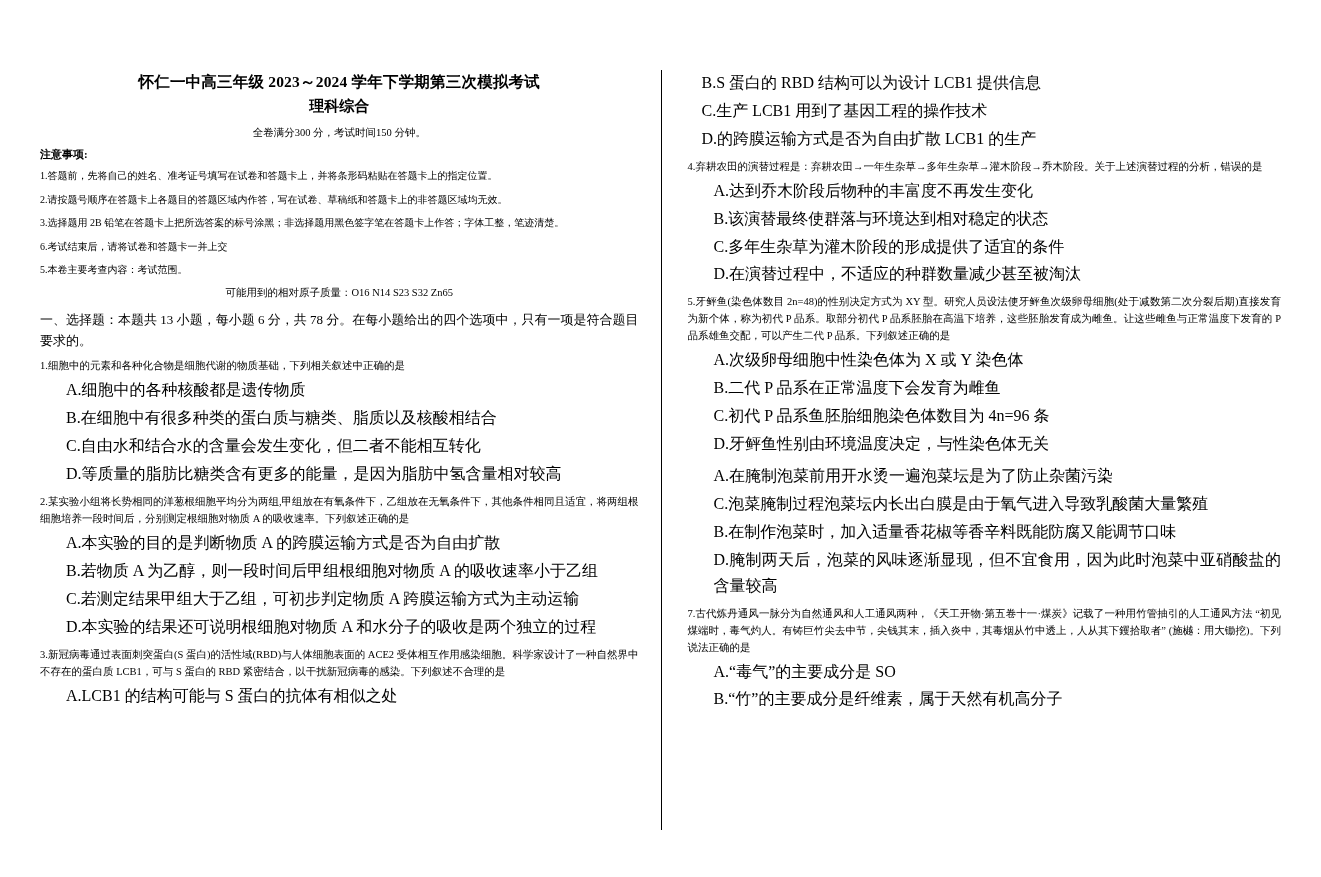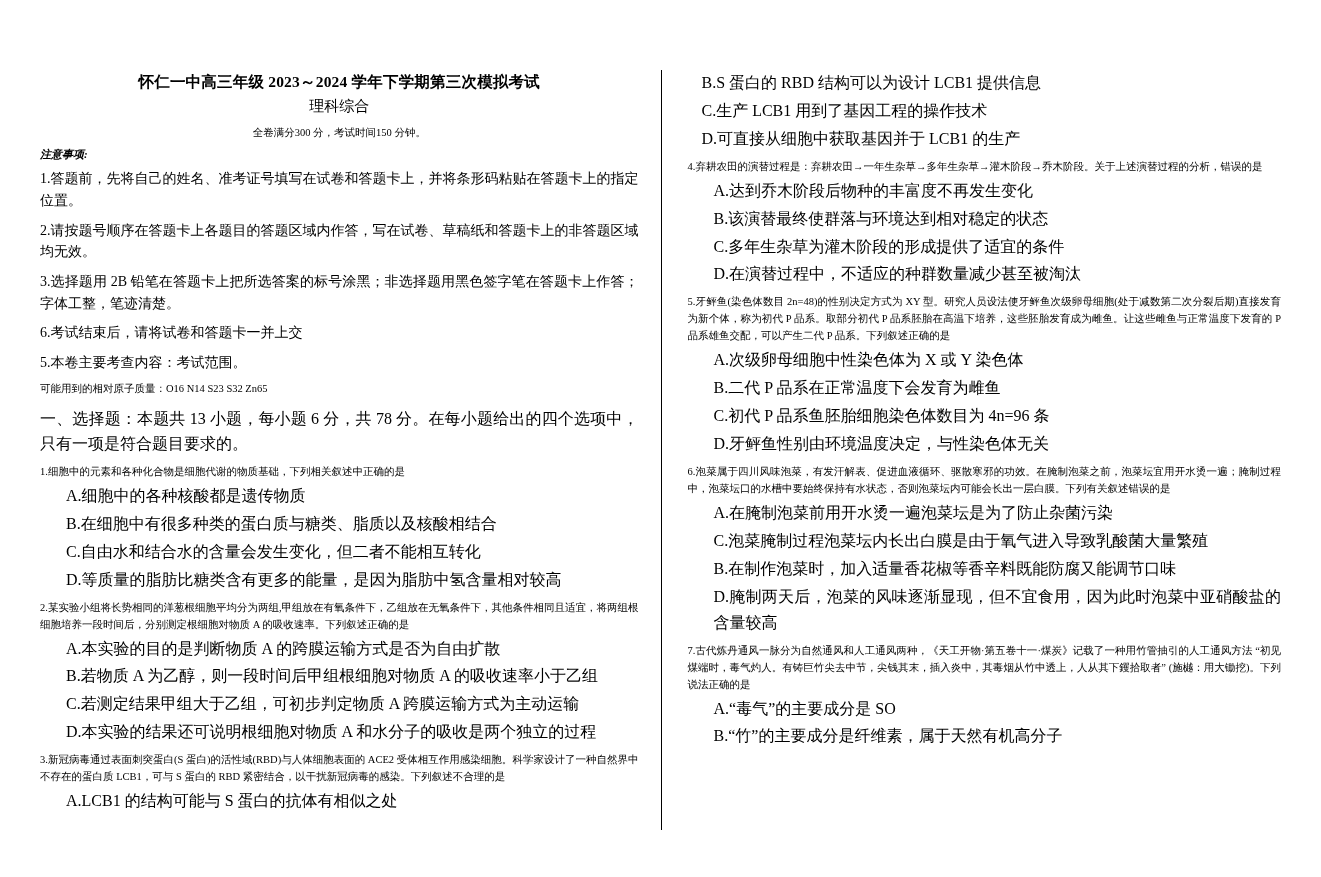--- a/index.html
+++ b/index.html
@@ -40,47 +40,47 @@
   .doc-title {
     text-align: center;
     font-weight: bold;
     font-size: 15.5px;
     line-height: 1.5;
     margin: 0 0 2px 0;
     letter-spacing: 0.2px;
   }
   .doc-subtitle {
     text-align: center;
-    font-weight: normal;
+    font-weight: bold;
     font-size: 15px;
     margin: 4px 0 10px 0;
   }
   .exam-meta {
     text-align: center;
     font-size: 10.5px;
     margin: 0 0 7px 0;
   }
   .notice-head {
     font-size: 11px;
     font-weight: bold;
     margin: 4px 0 6px 0;
-    font-style: italic;
   }
   .notice-item {
-    font-size: 14px;
+    font-size: 10px;
     line-height: 1.55;
     margin: 0 0 8px 0;
     text-align: justify;
   }
   .formula-line {
     font-size: 10.5px;
     margin: 2px 0 10px 0;
+    text-align: center;
   }
   .section-head {
-    font-size: 16px;
+    font-size: 13px;
     line-height: 1.6;
     margin: 6px 0 6px 0;
     text-align: justify;
   }
   .q {
     margin: 0 0 6px 0;
   }
   .q-stem {
     font-size: 10.5px;
     line-height: 1.62;
@@ -142,41 +142,40 @@
         <div class="opt">A.LCB1 的结构可能与 S 蛋白的抗体有相似之处</div>
       </div>
 
     </div>
 
     <div class="col col-right">
 
       <div class="q">
         <div class="opt opt-wide">B.S 蛋白的 RBD 结构可以为设计 LCB1 提供信息</div>
         <div class="opt opt-wide">C.生产 LCB1 用到了基因工程的操作技术</div>
-        <div class="opt opt-wide">D.可直接从细胞中获取基因并于 LCB1 的生产</div>
+        <div class="opt opt-wide">D.的跨膜运输方式是否为自由扩散 LCB1 的生产</div>
       </div>
 
       <div class="q">
         <div class="q-stem">4.弃耕农田的演替过程是：弃耕农田→一年生杂草→多年生杂草→灌木阶段→乔木阶段。关于上述演替过程的分析，错误的是</div>
         <div class="opt">A.达到乔木阶段后物种的丰富度不再发生变化</div>
         <div class="opt">B.该演替最终使群落与环境达到相对稳定的状态</div>
         <div class="opt">C.多年生杂草为灌木阶段的形成提供了适宜的条件</div>
         <div class="opt">D.在演替过程中，不适应的种群数量减少甚至被淘汰</div>
       </div>
 
       <div class="q">
         <div class="q-stem">5.牙鲆鱼(染色体数目 2n=48)的性别决定方式为 XY 型。研究人员设法使牙鲆鱼次级卵母细胞(处于减数第二次分裂后期)直接发育为新个体，称为初代 P 品系。取部分初代 P 品系胚胎在高温下培养，这些胚胎发育成为雌鱼。让这些雌鱼与正常温度下发育的 P 品系雄鱼交配，可以产生二代 P 品系。下列叙述正确的是</div>
         <div class="opt">A.次级卵母细胞中性染色体为 X 或 Y 染色体</div>
         <div class="opt">B.二代 P 品系在正常温度下会发育为雌鱼</div>
         <div class="opt">C.初代 P 品系鱼胚胎细胞染色体数目为 4n=96 条</div>
         <div class="opt">D.牙鲆鱼性别由环境温度决定，与性染色体无关</div>
       </div>
 
       <div class="q">
-        <div class="q-stem">6.泡菜属于四川风味泡菜，有发汗解表、促进血液循环、驱散寒邪的功效。在腌制泡菜之前，泡菜坛宜用开水烫一遍；腌制过程中，泡菜坛口的水槽中要始终保持有水状态，否则泡菜坛内可能会长出一层白膜。下列有关叙述错误的是</div>
         <div class="opt">A.在腌制泡菜前用开水烫一遍泡菜坛是为了防止杂菌污染</div>
         <div class="opt">C.泡菜腌制过程泡菜坛内长出白膜是由于氧气进入导致乳酸菌大量繁殖</div>
         <div class="opt">B.在制作泡菜时，加入适量香花椒等香辛料既能防腐又能调节口味</div>
         <div class="opt">D.腌制两天后，泡菜的风味逐渐显现，但不宜食用，因为此时泡菜中亚硝酸盐的含量较高</div>
       </div>
 
       <div class="q">
         <div class="q-stem">7.古代炼丹通风一脉分为自然通风和人工通风两种，《天工开物·第五卷十一·煤炭》记载了一种用竹管抽引的人工通风方法 “初见煤端时，毒气灼人。有铸巨竹尖去中节，尖钱其末，插入炎中，其毒烟从竹中透上，人从其下钁拾取者” (施樾：用大锄挖)。下列说法正确的是</div>
         <div class="opt">A.“毒气”的主要成分是 SO</div>
         <div class="opt">B.“竹”的主要成分是纤维素，属于天然有机高分子</div>

